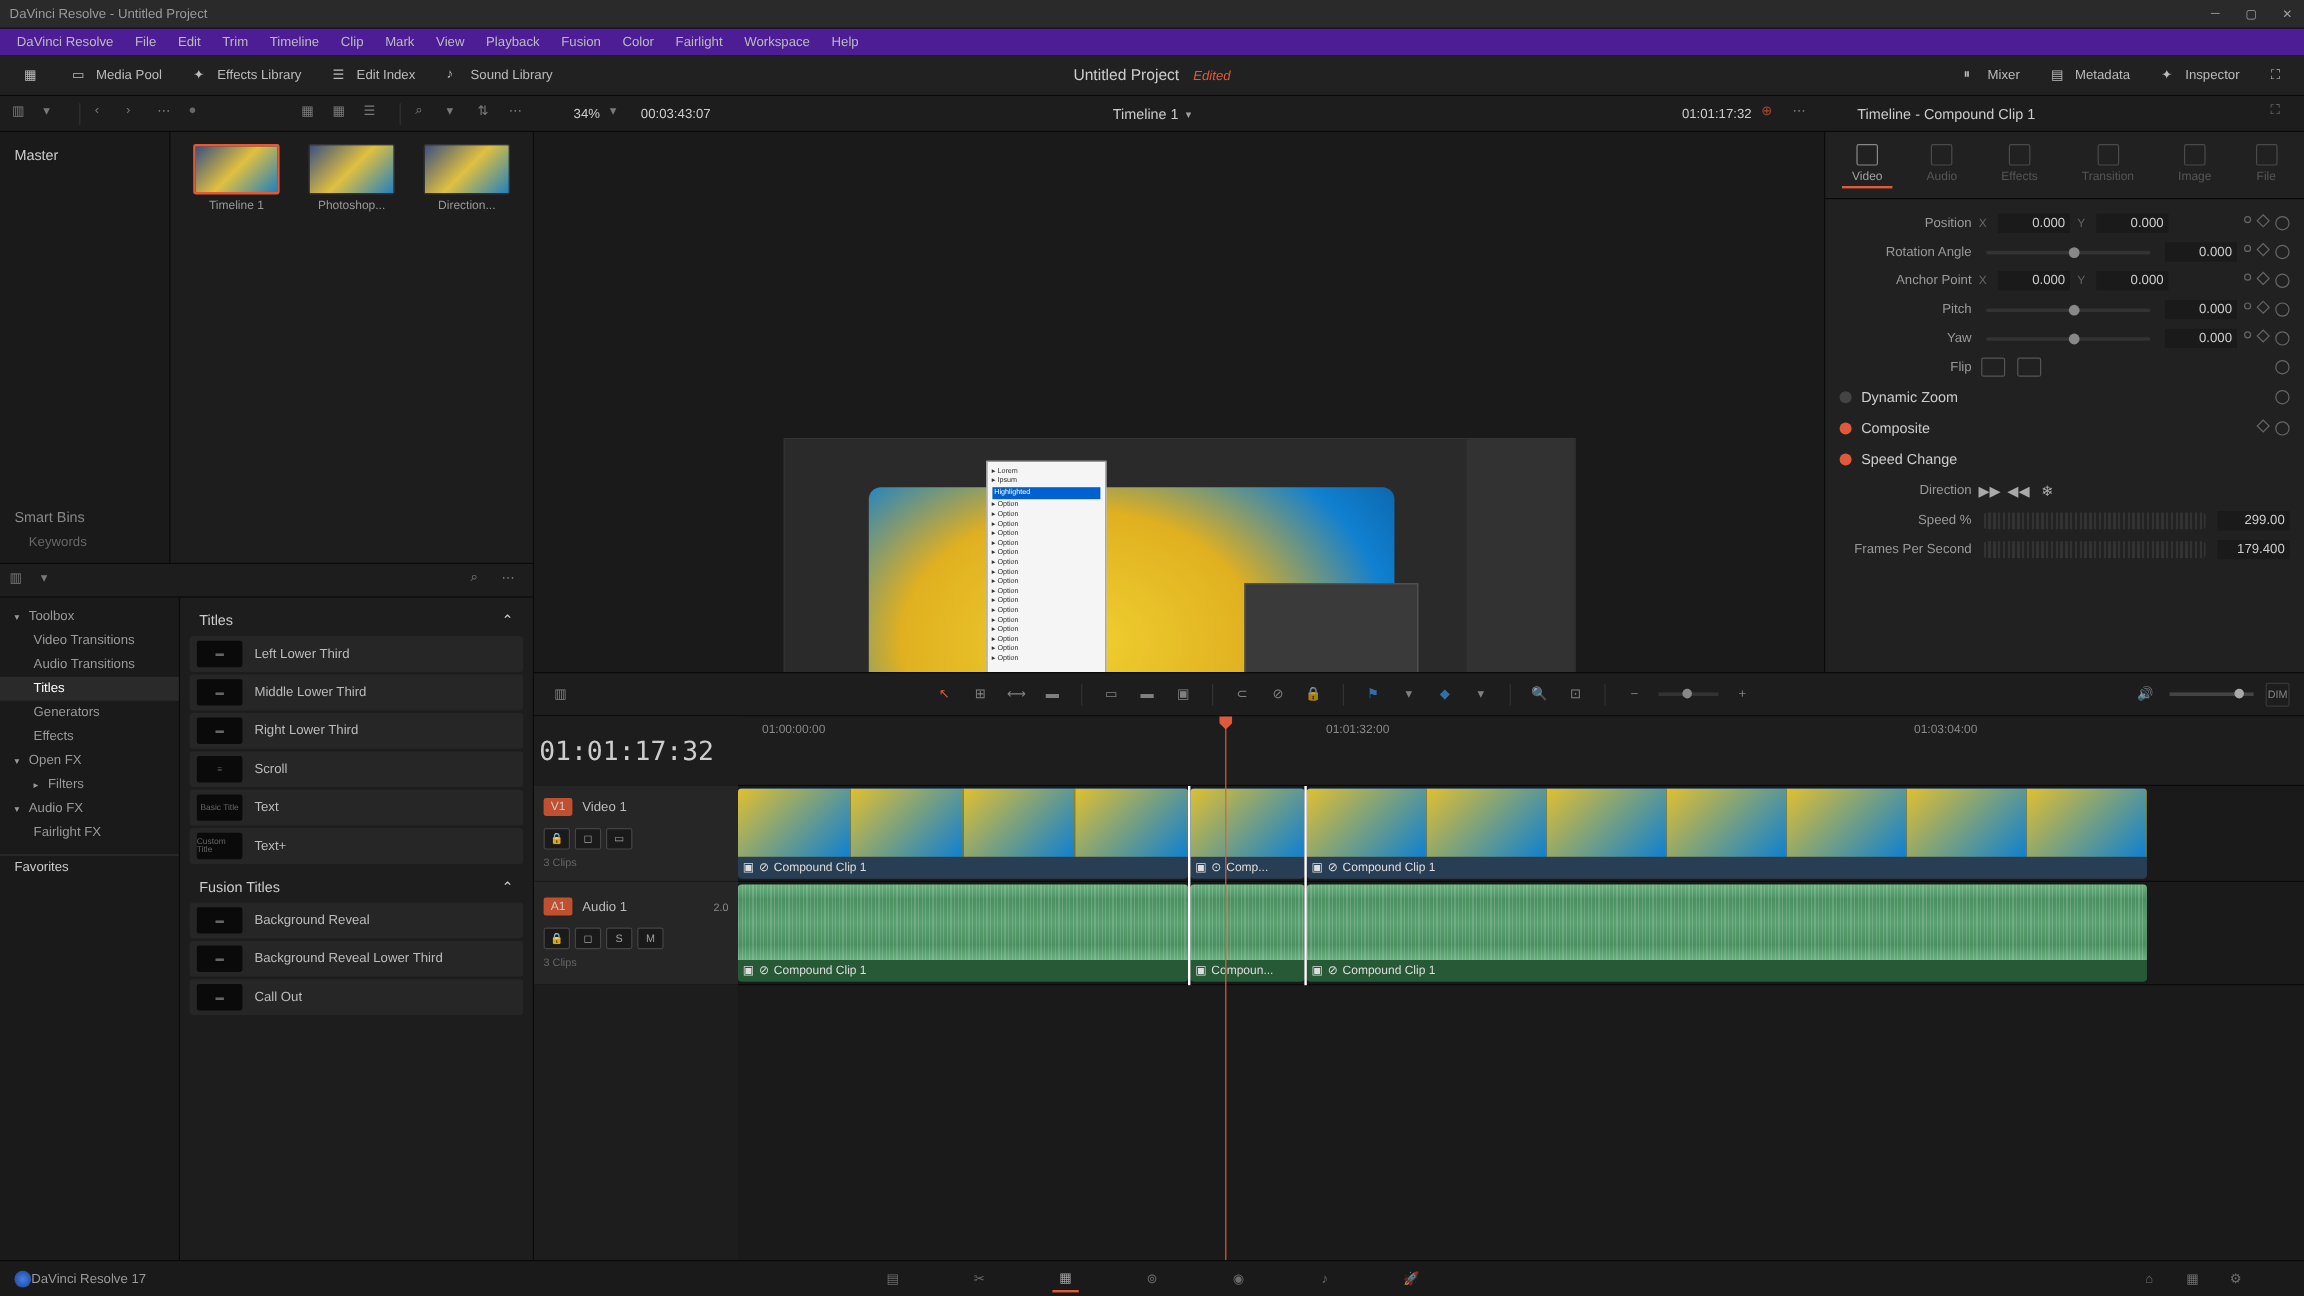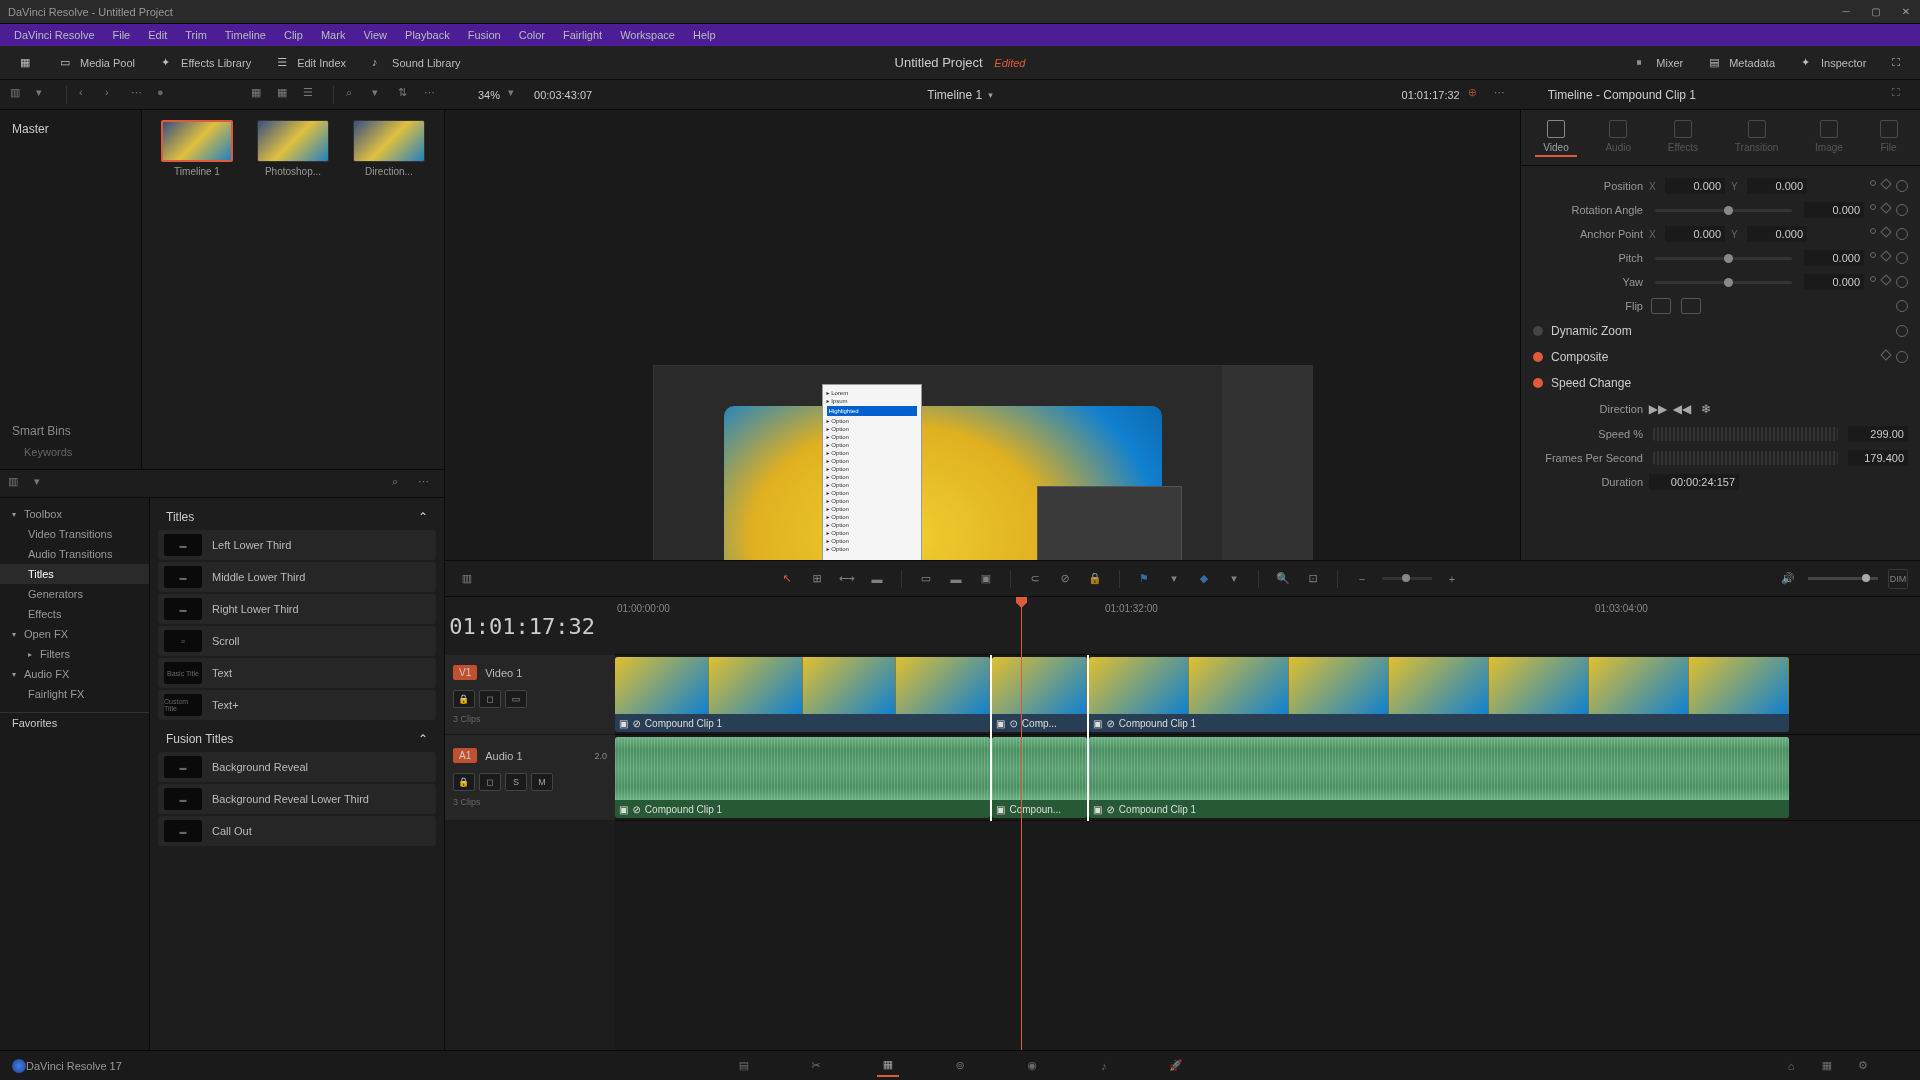--- a/index.html
+++ b/index.html
@@ -505,24 +505,20 @@
       <div class="prop-row">
         <span class="prop-label">Speed %</span>
         <div class="speed-wheel"></div>
         <input class="prop-val" value="299.00" style="">
       </div>
       <div class="prop-row">
         <span class="prop-label">Frames Per Second</span>
         <div class="speed-wheel"></div>
         <input class="prop-val" value="179.400" style="">
       </div>
-      <div class="prop-row">
-        <span class="prop-label">Duration</span>
-        <input class="prop-val" style="width: 90px;" value="00:00:24:157">
-      </div>
     </div>
   </div>
 </div>
 
 <div class="timeline-area" style="position:absolute;bottom:30px;left:445px;right:0;height:490px">
   <div class="tl-toolbar">
     <div class="tl-tool">▥</div>
     <div class="tl-spacer" style="max-width:280px"></div>
     <div class="tl-tool active">↖</div>
     <div class="tl-tool">⊞</div>
@@ -586,21 +582,21 @@
             <div class="trk-btn">◻</div>
             <div class="trk-btn">S</div>
             <div class="trk-btn">M</div>
           </div>
           <span style="font-size:9px;color:#666">3 Clips</span>
         </div>
       </div>
     </div>
     <div class="tl-tracks">
       <div class="ruler">
-        <span class="ruler-tc" style="left:2px">01:00:00:00</span>
+        <span class="ruler-tc" style="left:20px">01:00:00:00</span>
         <span class="ruler-tc" style="left:490px">01:01:32:00</span>
         <span class="ruler-tc" style="left:980px">01:03:04:00</span>
       </div>
       <div class="playhead" style="left:406px">
           <div class="playhead-top"></div>
         </div>
       <div class="in-out" style="left:375px;top:58px;height:166px"></div>
       <div class="in-out" style="left:472px;top:58px;height:166px"></div>
 
       <div class="track-lane">

